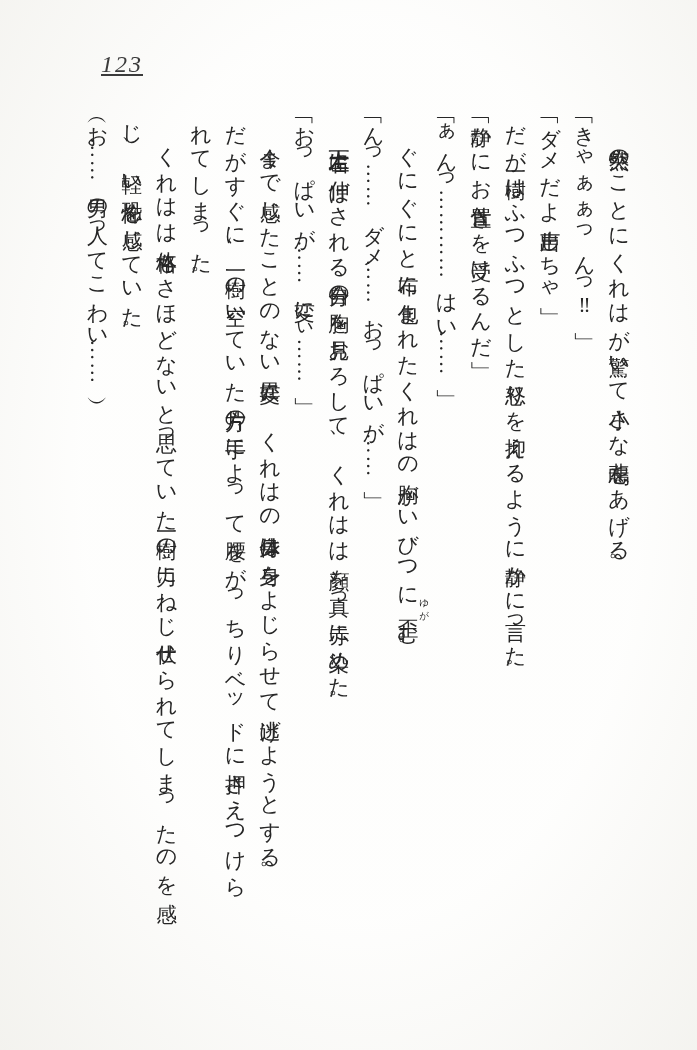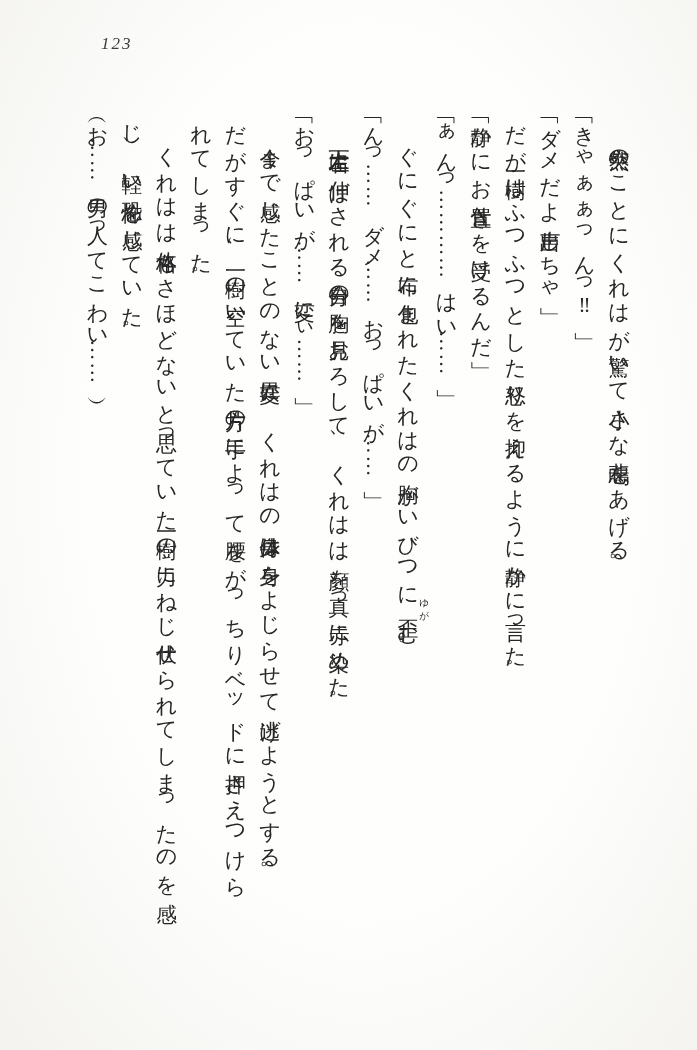--- a/index.html
+++ b/index.html
@@ -10,25 +10,26 @@
   .book-page {
     position: relative;
     width: 697px; height: 1050px;
     overflow: hidden;
     background: var(--paper, #fbfbf8);
     background-image: radial-gradient(ellipse at 52% 45%, rgba(255,255,255,0.65) 55%, rgba(228,226,220,0.35) 100%);
     color: var(--ink, #262626);
   }
   .page-number {
     position: absolute;
-    top: 34px; left: 101px;
+    top: 51px; left: 101px;
     font-style: italic;
-    font-size: 17px;
+    font-size: 24px;
     letter-spacing: 2px;
     color: #3b3b3b;
+    text-decoration: underline;
   }
   .text-block {
     position: absolute;
     top: 110px; right: 61px;
     height: 860px;
     writing-mode: vertical-rl;
     text-orientation: mixed;
     font-size: 21px;
     line-height: 34.5px;
     letter-spacing: 1.6px;

